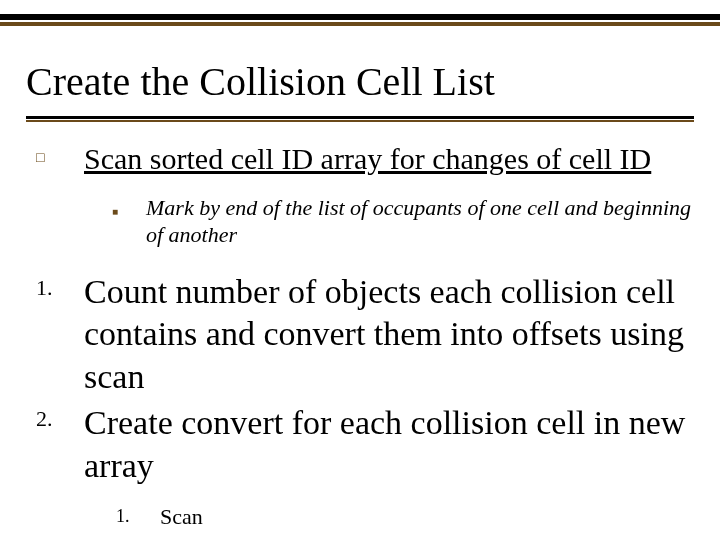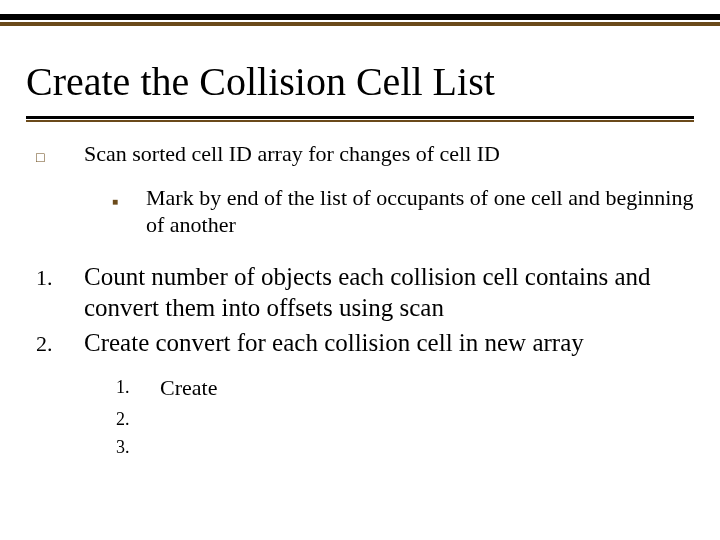--- a/index.html
+++ b/index.html
@@ -78,22 +78,23 @@
     flex: 1;
   }
   .lvl1-bullet {
     font-size: 14px;
     color: #6b4a1a;
     position: relative;
     top: 6px;
     left: 10px;
   }
   .lvl1-text {
-    font-size: 22px;
+    font-size: 30px;
     line-height: 1.25;
+    text-decoration: underline;
   }
   .lvl2 {
     margin-top: 16px;
     margin-left: 58px;
     display: flex;
   }
   .lvl2-bullet-col {
     width: 62px;
     flex: 0 0 62px;
   }
@@ -101,32 +102,33 @@
     font-size: 10px;
     color: #6b4a1a;
     position: relative;
     top: 7px;
     left: 28px;
   }
   .lvl2-text {
     font-size: 22px;
     line-height: 1.25;
     flex: 1;
+    font-style: italic;
   }
   .num1 {
     margin-top: 22px;
   }
   .num1 .bullet-col {
     font-size: 22px;
     padding-top: 4px;
     padding-left: 10px;
     box-sizing: border-box;
   }
   .num1 .text-col {
-    font-size: 25px;
+    font-size: 34px;
     line-height: 1.25;
   }
   .num2-block {
     margin-top: 14px;
     margin-left: 90px;
   }
   .num2-row {
     display: flex;
     align-items: flex-start;
     font-size: 22px;
@@ -172,21 +174,21 @@
     </div>
 
     <div class="row num1" style="margin-top:4px;">
       <div class="bullet-col">2.</div>
       <div class="text-col">Create convert for each collision cell in new array</div>
     </div>
 
     <div class="num2-block">
       <div class="num2-row">
         <div class="idx">1.</div>
-        <div>Create</div>
+        <div>Scan</div>
       </div>
       <div class="num2-row">
         <div class="idx">2.</div>
       </div>
       <div class="num2-row">
         <div class="idx">3.</div>
       </div>
     </div>
 
   </div>

